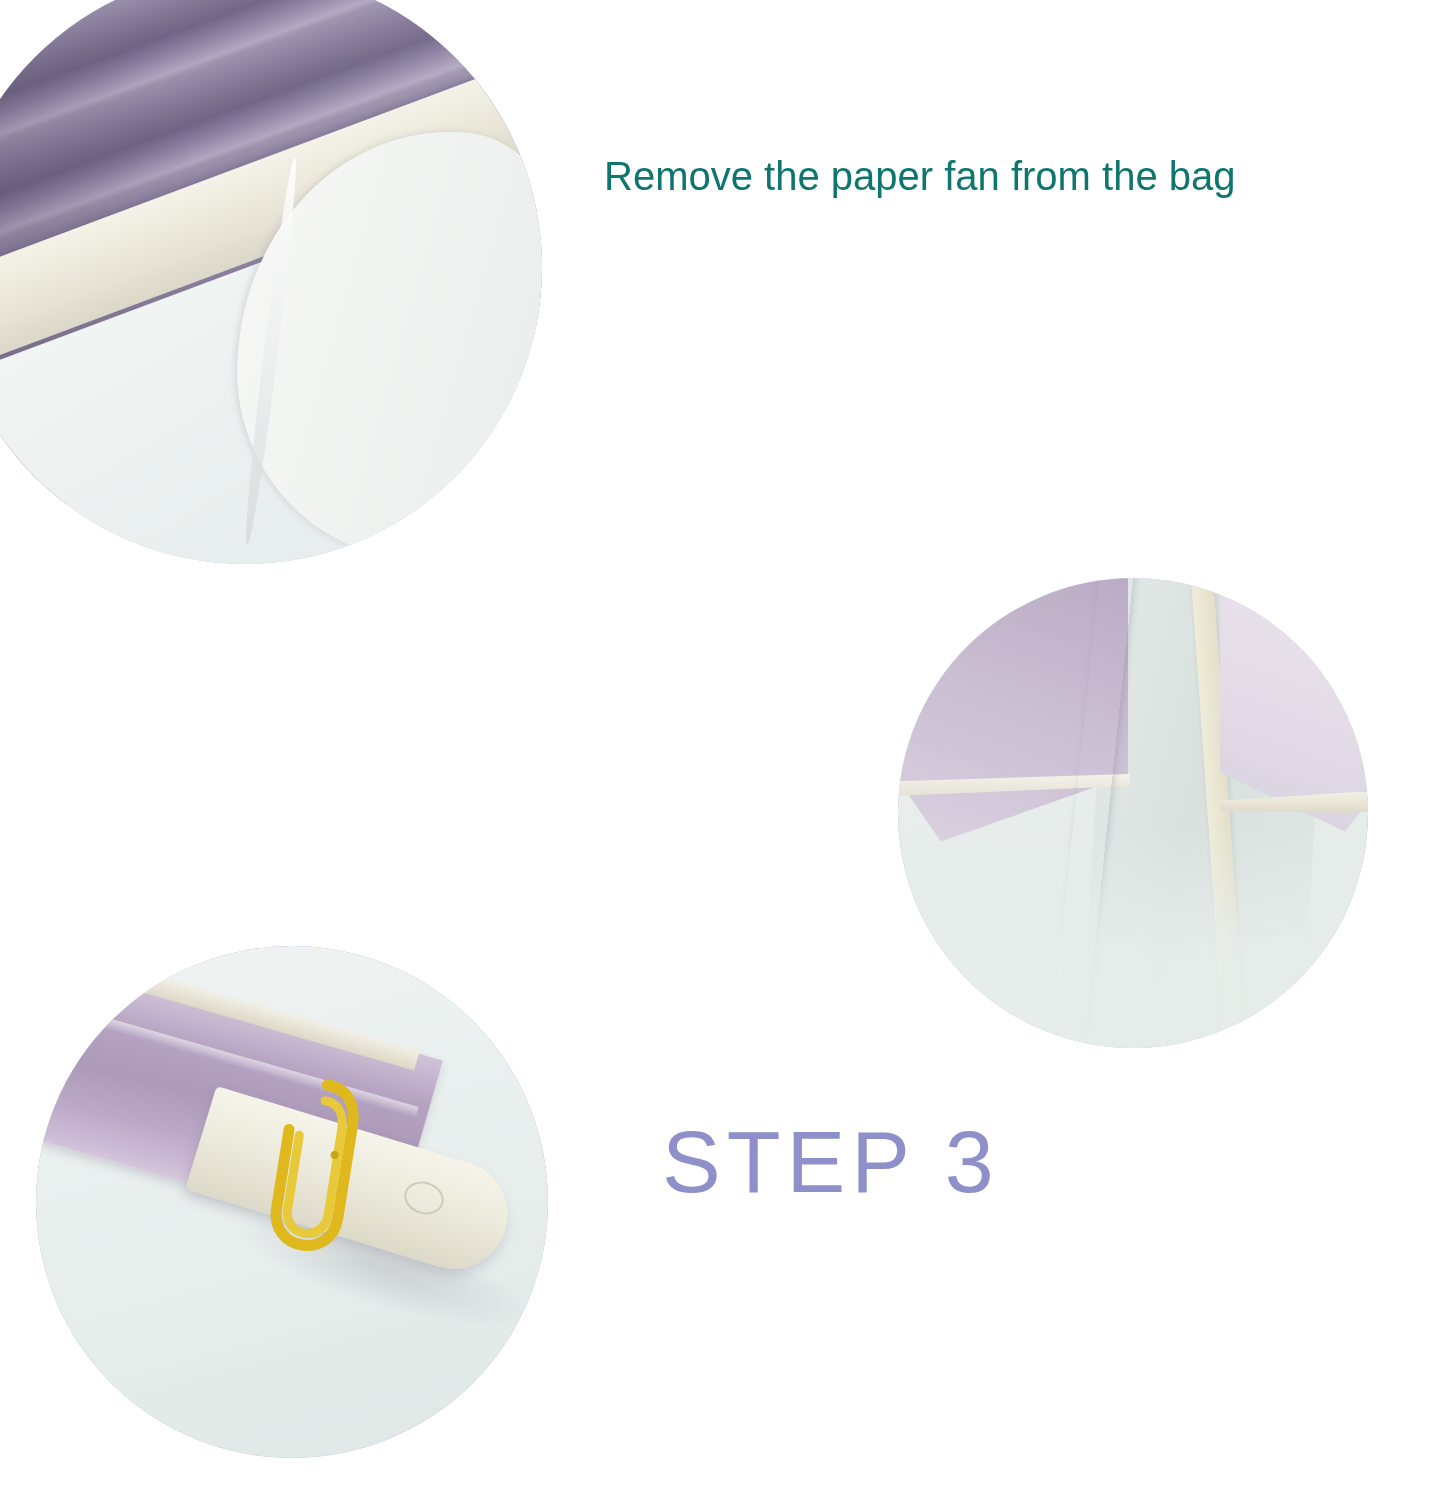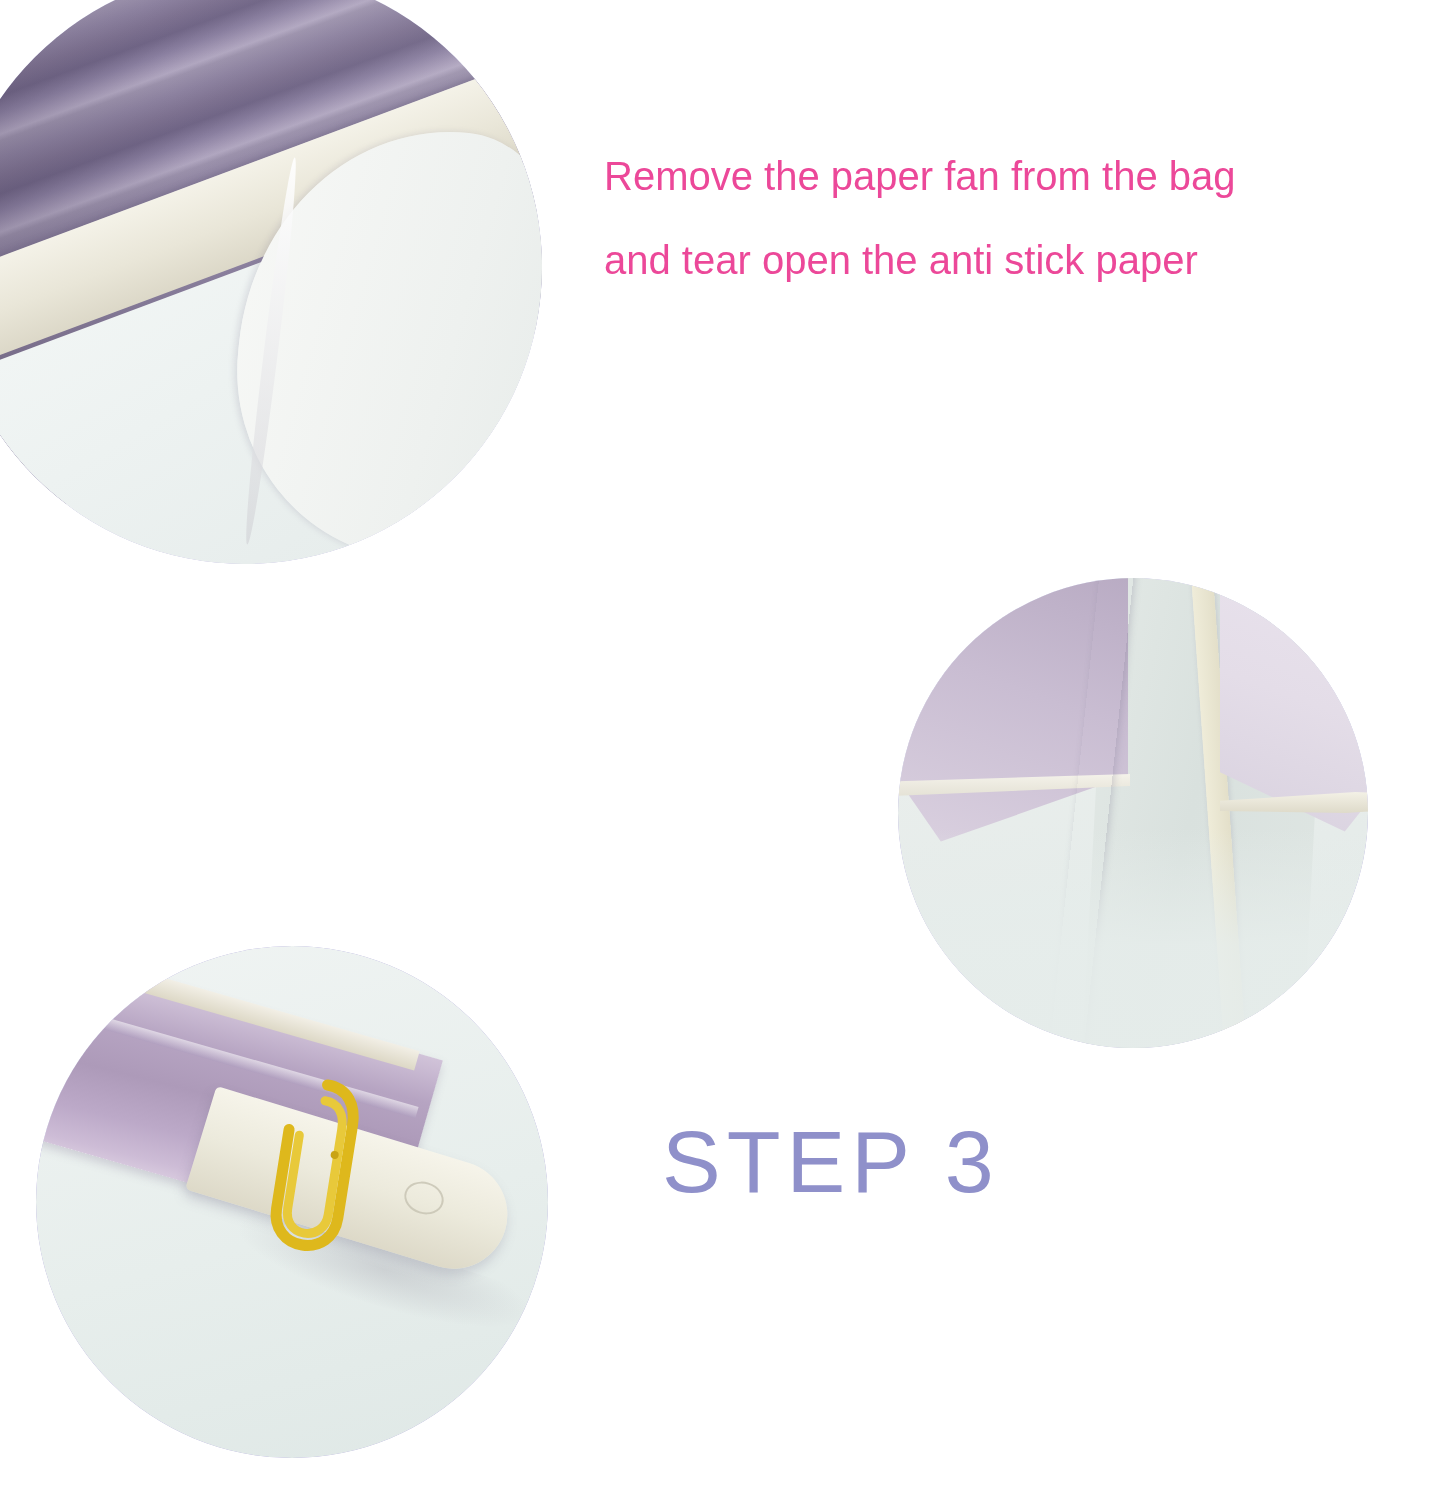--- a/index.html
+++ b/index.html
@@ -178,21 +178,21 @@
   .step-block { position: absolute; }
   .step-title {
     color: #8f90ca;
     font-size: 88px;
     font-weight: 400;
     letter-spacing: 6px;
     line-height: 1.0;
     white-space: nowrap;
   }
   .step-line {
-    color: #ec4899;
+    color: #0f766e;
     font-size: 40px;
     font-weight: 400;
     line-height: 1.0;
     white-space: nowrap;
   }
 
   #step-1 { left: 604px; top: 156px; text-align: left; }
   #step-1 .step-title { margin-bottom: 78px; }
   #step-1 .step-line + .step-line { margin-top: 44px; }
 
@@ -218,21 +218,20 @@
       <div class="layer c1-pleat-shade"></div>
       <div class="layer c1-cream"></div>
       <div class="layer c1-surface"></div>
       <div class="layer c1-liner"></div>
       <div class="layer c1-liner-edge"></div>
     </div>
   </div>
 
   <div class="step-block" id="step-1">
     <div class="step-line">Remove the paper fan from the bag</div>
-    <div class="step-line">and tear open the anti stick paper</div>
   </div>
 
 
   <div class="photo" id="photo-unfolded-fan">
     <div class="inner">
       <div class="layer c2-bg"></div>
       <div class="layer c2-center-plane"></div>
       <div class="layer c2-left-panel"></div>
       <div class="layer c2-left-panel-edge"></div>
       <div class="layer c2-center-strip"></div>

